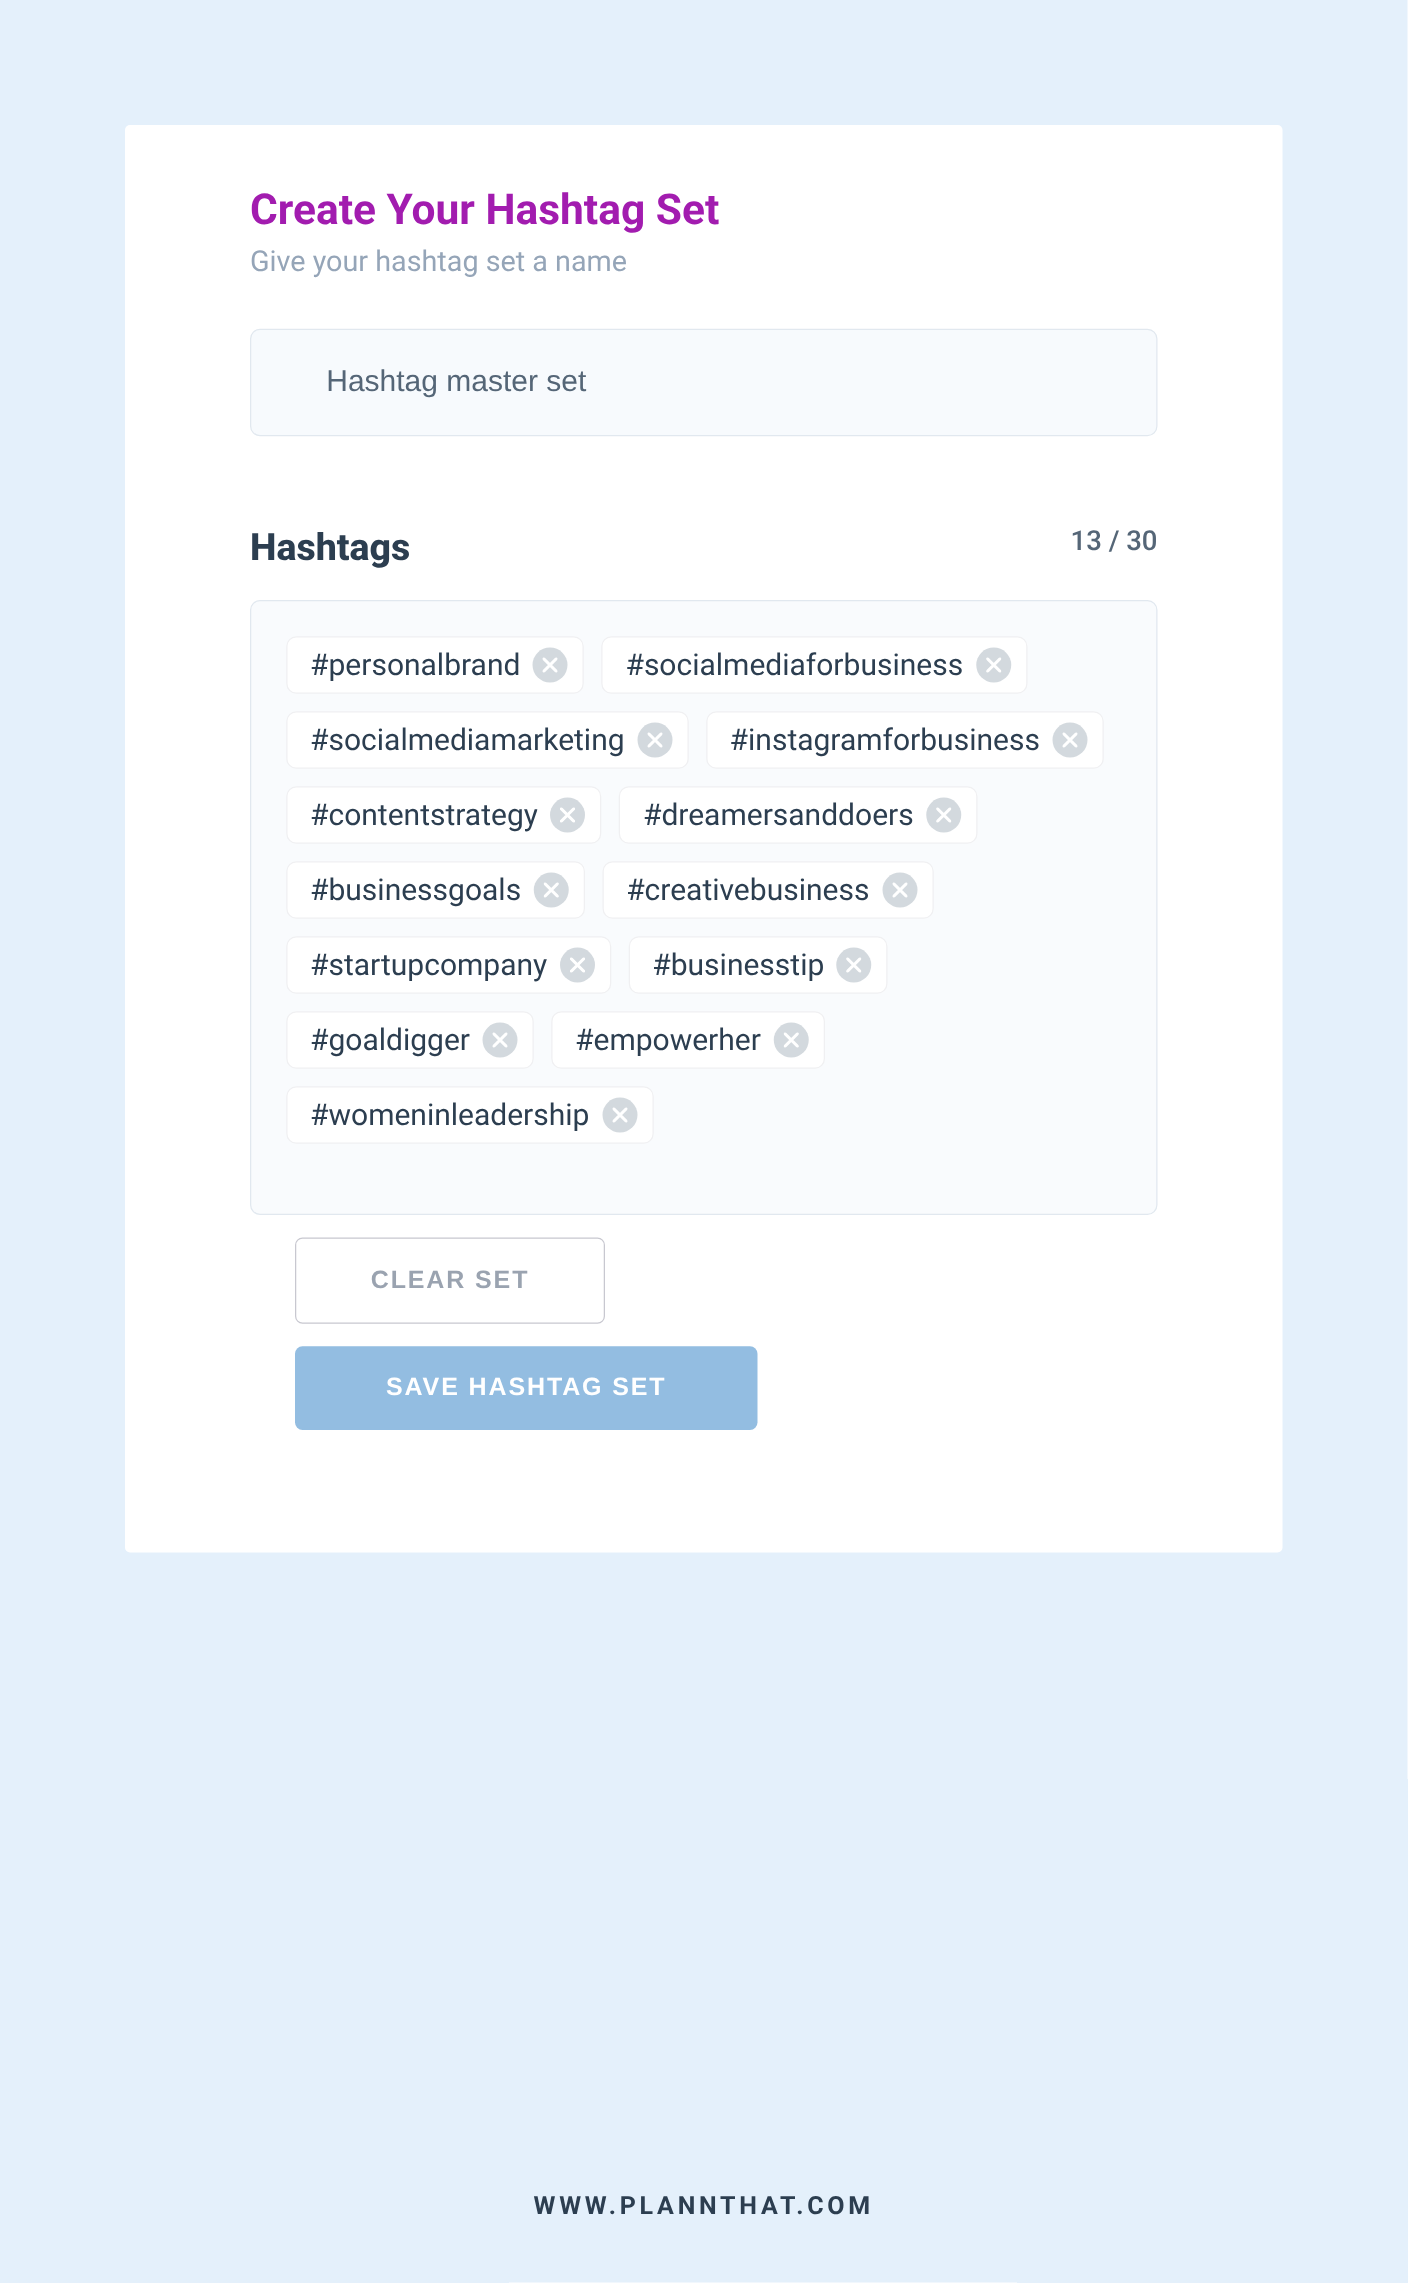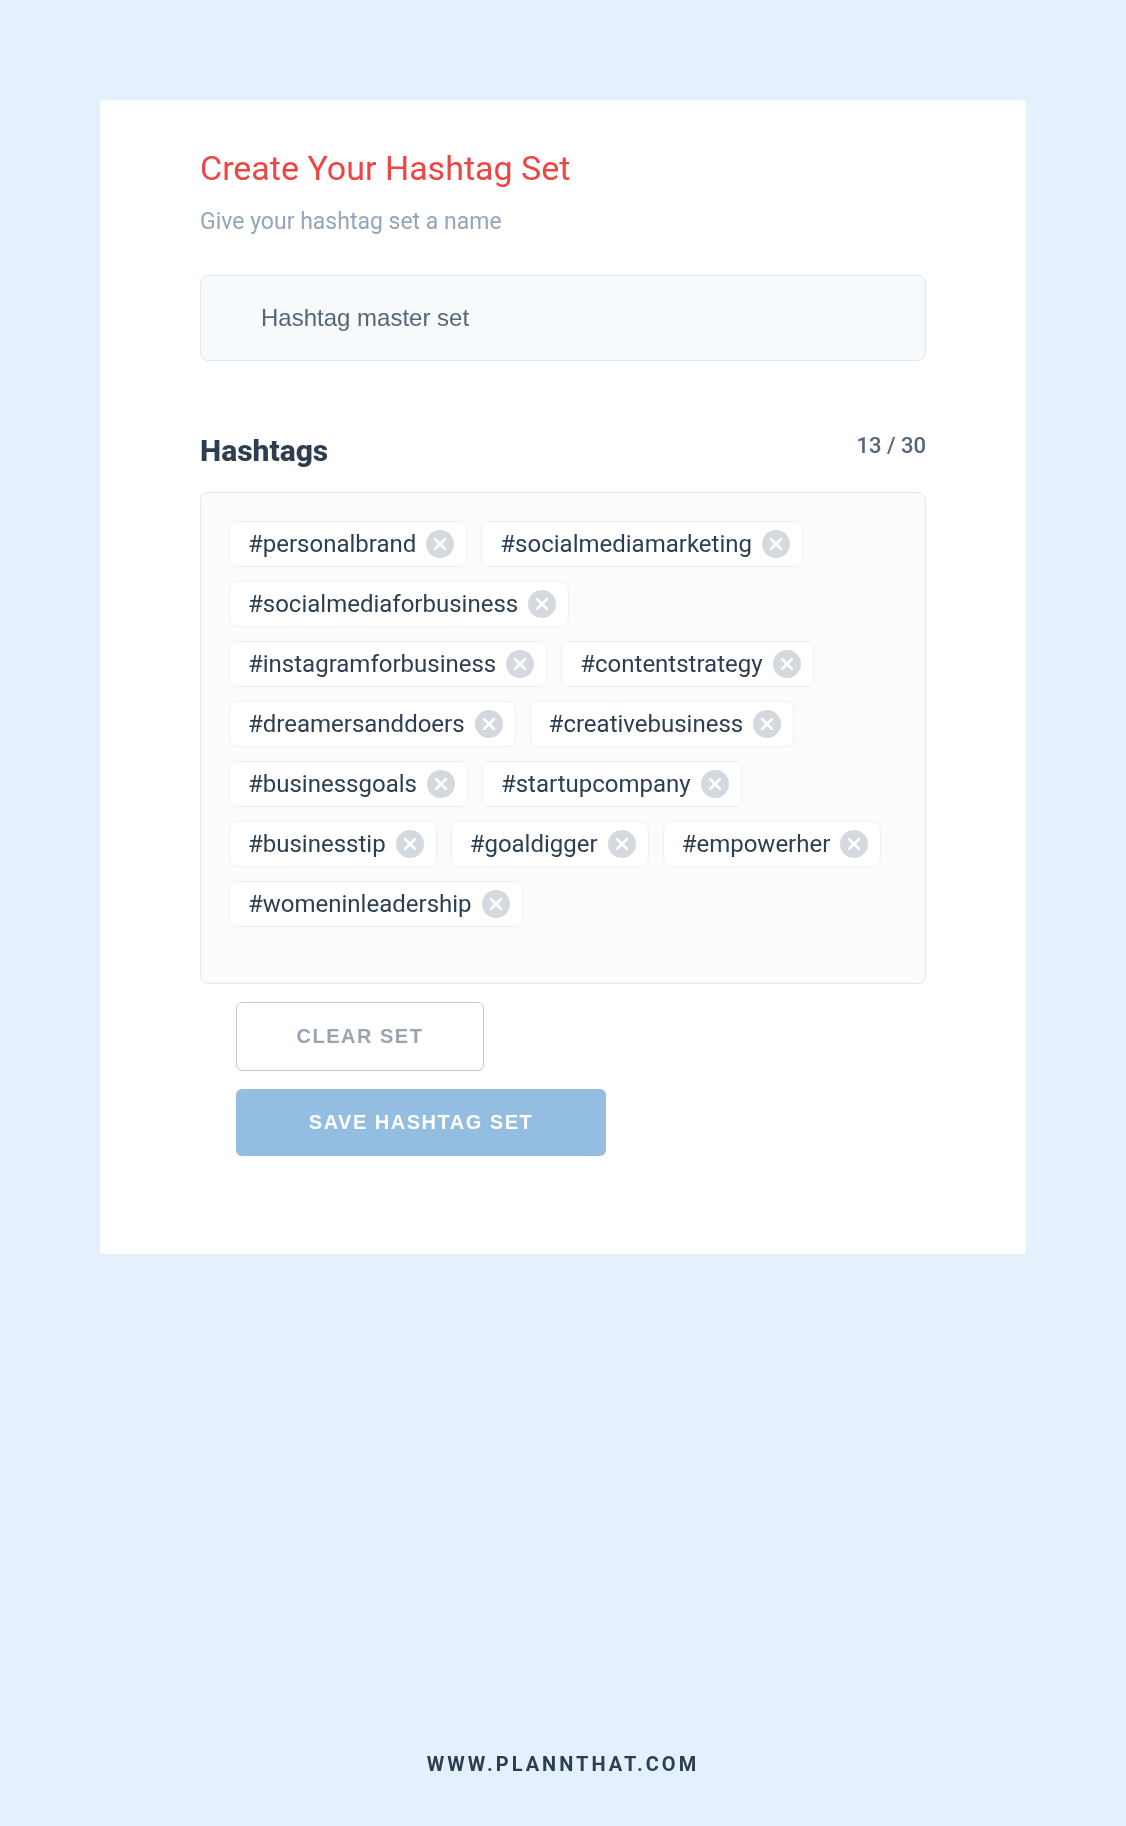--- a/index.html
+++ b/index.html
@@ -15,24 +15,24 @@
       padding: 100px;
       position: relative;
     }
     .card {
       background-color: #ffffff;
       border-radius: 4px;
       padding: 48px 100px 80px 100px;
       width: 100%;
     }
     .title {
-      color: #ef4444;
+      color: #a21caf;
       font-size: 34px;
-      font-weight: 400;
-      margin-bottom: 20px;
+      font-weight: 700;
+      margin-bottom: 8px;
     }
     .subtitle {
       color: #95a5b8;
       font-size: 23px;
       font-weight: 400;
       margin-bottom: 40px;
     }
     .name-input-wrapper {
       background-color: #f7fafd;
       border: 1px solid #e1e8ef;
@@ -178,36 +178,36 @@
   <div class="hashtags-box" id="hashtags-box">
       <div class="hashtag-chip">
         <span class="hashtag-text">#personalbrand</span>
         <button class="remove-btn">
           <svg viewBox="0 0 12 12">
             <path d="M1 1 L11 11 M11 1 L1 11" stroke="#ffffff" stroke-width="2.5" stroke-linecap="round"></path>
           </svg>
         </button>
       </div>
       <div class="hashtag-chip">
+        <span class="hashtag-text">#socialmediaforbusiness</span>
+        <button class="remove-btn">
+          <svg viewBox="0 0 12 12">
+            <path d="M1 1 L11 11 M11 1 L1 11" stroke="#ffffff" stroke-width="2.5" stroke-linecap="round"></path>
+          </svg>
+        </button>
+      </div>
+      <div class="hashtag-chip">
         <span class="hashtag-text">#socialmediamarketing</span>
         <button class="remove-btn">
           <svg viewBox="0 0 12 12">
             <path d="M1 1 L11 11 M11 1 L1 11" stroke="#ffffff" stroke-width="2.5" stroke-linecap="round"></path>
           </svg>
         </button>
       </div>
       <div class="hashtag-chip">
-        <span class="hashtag-text">#socialmediaforbusiness</span>
-        <button class="remove-btn">
-          <svg viewBox="0 0 12 12">
-            <path d="M1 1 L11 11 M11 1 L1 11" stroke="#ffffff" stroke-width="2.5" stroke-linecap="round"></path>
-          </svg>
-        </button>
-      </div>
-      <div class="hashtag-chip">
         <span class="hashtag-text">#instagramforbusiness</span>
         <button class="remove-btn">
           <svg viewBox="0 0 12 12">
             <path d="M1 1 L11 11 M11 1 L1 11" stroke="#ffffff" stroke-width="2.5" stroke-linecap="round"></path>
           </svg>
         </button>
       </div>
       <div class="hashtag-chip">
         <span class="hashtag-text">#contentstrategy</span>
         <button class="remove-btn">
@@ -218,29 +218,29 @@
       </div>
       <div class="hashtag-chip">
         <span class="hashtag-text">#dreamersanddoers</span>
         <button class="remove-btn">
           <svg viewBox="0 0 12 12">
             <path d="M1 1 L11 11 M11 1 L1 11" stroke="#ffffff" stroke-width="2.5" stroke-linecap="round"></path>
           </svg>
         </button>
       </div>
       <div class="hashtag-chip">
+        <span class="hashtag-text">#businessgoals</span>
+        <button class="remove-btn">
+          <svg viewBox="0 0 12 12">
+            <path d="M1 1 L11 11 M11 1 L1 11" stroke="#ffffff" stroke-width="2.5" stroke-linecap="round"></path>
+          </svg>
+        </button>
+      </div>
+      <div class="hashtag-chip">
         <span class="hashtag-text">#creativebusiness</span>
-        <button class="remove-btn">
-          <svg viewBox="0 0 12 12">
-            <path d="M1 1 L11 11 M11 1 L1 11" stroke="#ffffff" stroke-width="2.5" stroke-linecap="round"></path>
-          </svg>
-        </button>
-      </div>
-      <div class="hashtag-chip">
-        <span class="hashtag-text">#businessgoals</span>
         <button class="remove-btn">
           <svg viewBox="0 0 12 12">
             <path d="M1 1 L11 11 M11 1 L1 11" stroke="#ffffff" stroke-width="2.5" stroke-linecap="round"></path>
           </svg>
         </button>
       </div>
       <div class="hashtag-chip">
         <span class="hashtag-text">#startupcompany</span>
         <button class="remove-btn">
           <svg viewBox="0 0 12 12">

